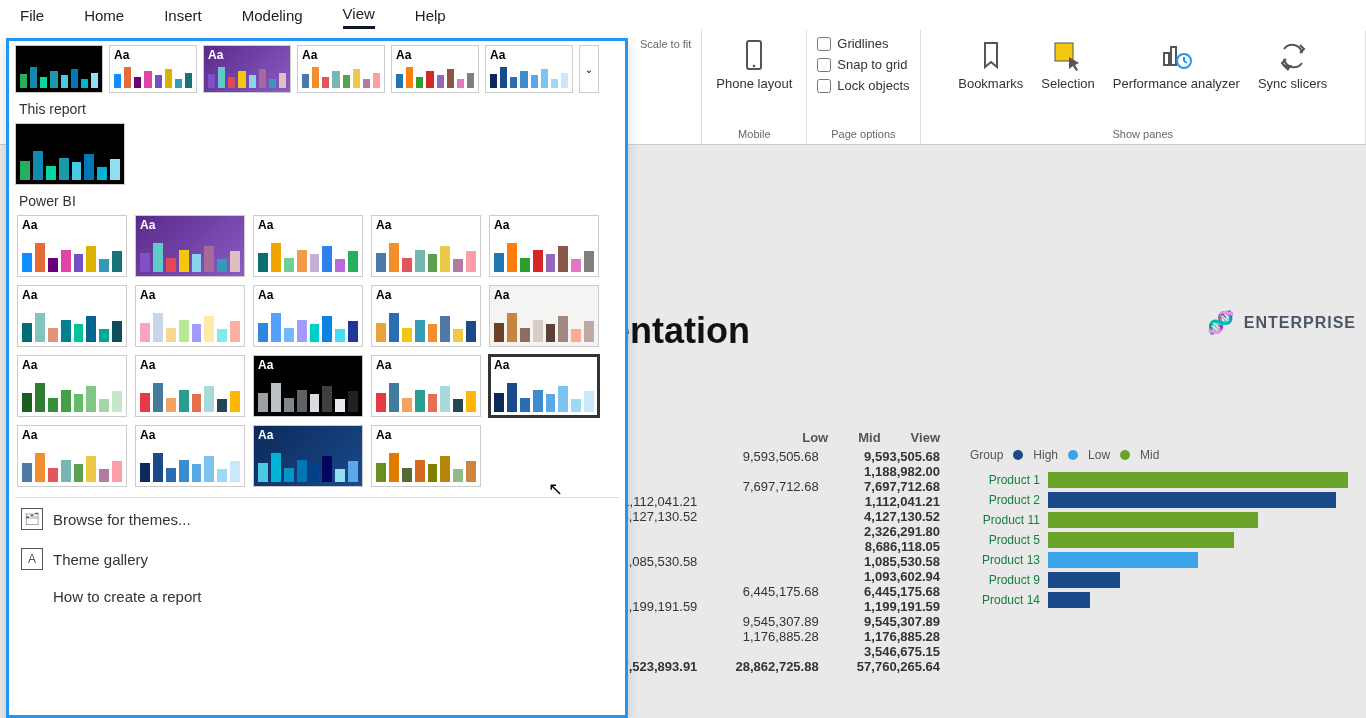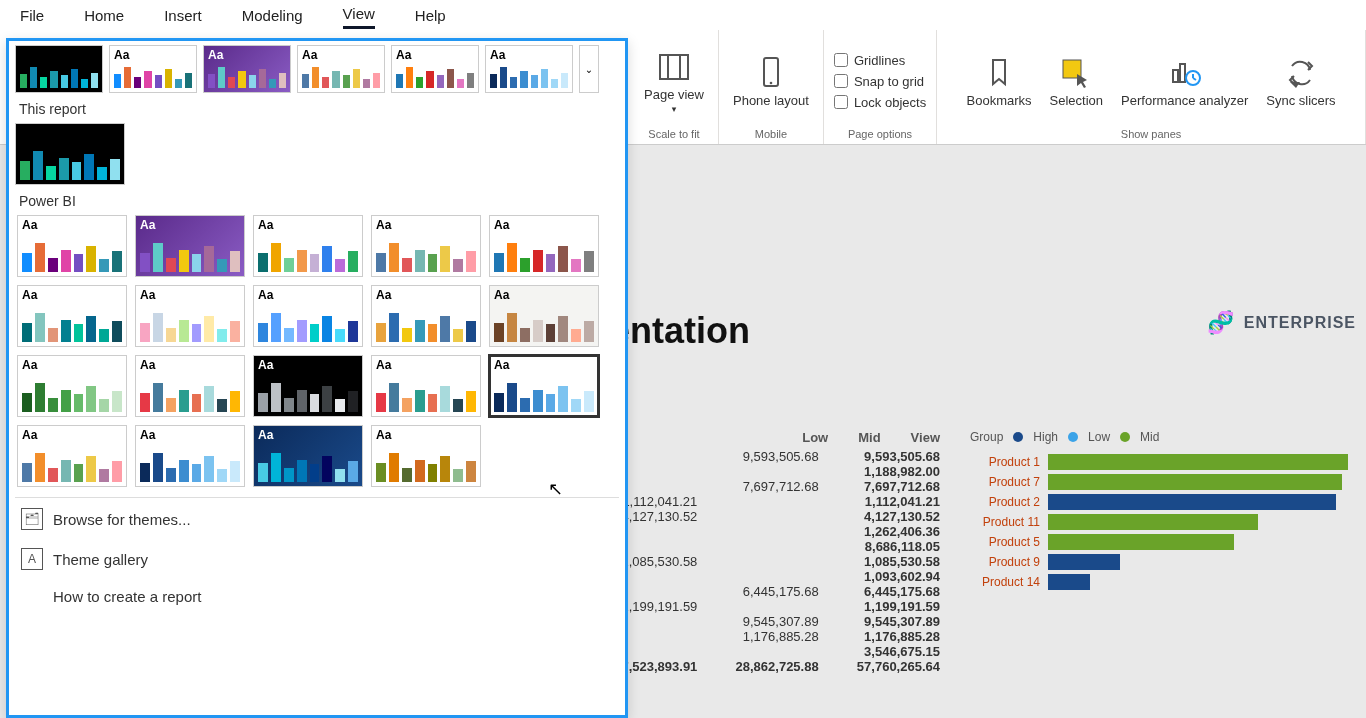--- a/index.html
+++ b/index.html
@@ -7,21 +7,21 @@
 
   
   .tabs { display: flex; align-items: center; height: 30px; padding: 0 20px; gap: 40px; font-size: 15px; color: #222; }
   .tab { padding: 4px 0; cursor: pointer; }
   .tab.active { border-bottom: 3px solid #0f172a; font-weight: 400; }
 
   
   .ribbon { display: flex; height: 115px; border-bottom: 1px solid #ccc; background: #fff; position: relative; }
   .ribbon-group { display: flex; flex-direction: column; align-items: center; justify-content: space-between; padding: 6px 10px 4px 10px; border-right: 1px solid #e1dfdd; }
   .ribbon-group-label { font-size: 11px; color: #666; margin-top: 2px; }
-  .ribbon-items { display: flex; gap: 10px; align-items: center; flex: 1; }
+  .ribbon-items { display: flex; gap: 10px; align-items: flex-start; flex: 1; }
   .ribbon-btn { display: flex; flex-direction: column; align-items: center; gap: 2px; font-size: 13px; color: #333; cursor: pointer; padding: 2px 4px; }
   .ribbon-ico { width: 36px; height: 36px; display: flex; align-items: center; justify-content: center; }
   .ribbon-checks { display: flex; flex-direction: column; gap: 6px; font-size: 13px; color: #333; }
   .ribbon-checks label { display: flex; align-items: center; gap: 6px; cursor: pointer; }
   .ribbon-checks input { width: 14px; height: 14px; }
 
   
   .theme-popup {
     position: absolute; left: 6px; top: 38px; width: 622px; height: 680px;
     border: 3px solid #2196f3; background: #fff; z-index: 50;
@@ -60,24 +60,24 @@
   
   .tbl { position:absolute; left:600px; top:430px; width:340px; font-size:13px; color:#333; }
   .tbl .hdr { display:flex; justify-content:flex-end; gap:30px; font-weight:600; color:#555; margin-bottom:4px; }
   .tbl .row { display:flex; justify-content:flex-end; gap:24px; }
   .tbl .row span { width:100px; text-align:right; }
   .tbl .row .bold { font-weight:700; }
 
   
   .barchart { position:absolute; left:970px; top:430px; width:380px; font-size:13px; color:#555; }
   .barchart .title { font-size:12px; color:#999; margin-bottom:8px; }
-  .legend { display:flex; gap:10px; align-items:center; font-size:12px; margin-bottom:10px; }
+  .legend { display:flex; gap:10px; align-items:center; font-size:12px; margin-bottom:10px;margin-top:18px; }
   .dot { width:10px; height:10px; border-radius:50%; display:inline-block; }
   .barrow { display:flex; align-items:center; gap:8px; margin-bottom:4px; }
-  .barrow .lbl { width:70px; text-align:right; font-size:12px; color:#c2410c; }
+  .barrow .lbl { width:70px; text-align:right; font-size:12px; color:#15803d; }
   .barrow .bar { height:16px; } .d-high{ background:#1a4a8a; } .d-low{ background:#3ba3e8; } .d-mid{ background:#6aa329; }
 
   
   .cursor { position:absolute; left:548px; top:478px; z-index:60; font-size:18px; color:#000; pointer-events:none; }
 </style>
 </head>
 <body>
 
 <div class="tabs">
   <div class="tab">File</div>
@@ -85,32 +85,20 @@
   <div class="tab">Insert</div>
   <div class="tab">Modeling</div>
   <div class="tab active">View</div>
   <div class="tab">Help</div>
 </div>
 
 <div class="ribbon">
   <div style="width:630px"></div>
 
   <div class="ribbon-group">
-    <div class="ribbon-items">
-      <div class="ribbon-btn">
-        <span class="ribbon-ico">
-          <svg width="36" height="36" viewBox="0 0 36 36">
-              <rect x="4" y="6" width="20" height="24" fill="none" stroke="#555" stroke-width="2"></rect>
-              <rect x="12" y="6" width="20" height="24" fill="none" stroke="#555" stroke-width="2"></rect>
-            </svg>
-        </span>
-        <span>Page view</span>
-        <span style="font-size:9px">▾</span>
-      </div>
-    </div>
     <div class="ribbon-group-label">Scale to fit</div>
   </div>
 
   <div class="ribbon-group">
     <div class="ribbon-items">
       <div class="ribbon-btn">
         <span class="ribbon-ico">
           <svg width="30" height="36" viewBox="0 0 30 36">
               <rect x="8" y="3" width="14" height="28" rx="2" fill="none" stroke="#555" stroke-width="2"></rect>
               <circle cx="15" cy="28" r="1.3" fill="#555"></circle>
@@ -224,21 +212,21 @@
         <span class="bold">1,112,041.21</span>
       </div>
       <div class="row">
         <span>4,127,130.52</span>
         <span></span>
         <span class="bold">4,127,130.52</span>
       </div>
       <div class="row">
         <span></span>
         <span></span>
-        <span class="bold">1,262,406.36</span>
+        <span class="bold">2,326,291.80</span>
       </div>
       <div class="row">
         <span></span>
         <span></span>
         <span class="bold">8,686,118.05</span>
       </div>
       <div class="row">
         <span>1,085,530.58</span>
         <span></span>
         <span class="bold">1,085,530.58</span>
@@ -290,34 +278,34 @@
       <span>Low</span>
     <span class="dot d-mid"></span>
       <span>Mid</span>
   </div>
   <div id="bar-body">
       <div class="barrow">
         <div class="lbl">Product 1</div>
         <div class="bar" style="width: 300px; background: rgb(106, 163, 41);"></div>
       </div>
       <div class="barrow">
-        <div class="lbl">Product 7</div>
-        <div class="bar" style="width: 294px; background: rgb(106, 163, 41);"></div>
-      </div>
-      <div class="barrow">
         <div class="lbl">Product 2</div>
         <div class="bar" style="width: 288px; background: rgb(26, 74, 138);"></div>
       </div>
       <div class="barrow">
         <div class="lbl">Product 11</div>
         <div class="bar" style="width: 210px; background: rgb(106, 163, 41);"></div>
       </div>
       <div class="barrow">
         <div class="lbl">Product 5</div>
         <div class="bar" style="width: 186px; background: rgb(106, 163, 41);"></div>
+      </div>
+      <div class="barrow">
+        <div class="lbl">Product 13</div>
+        <div class="bar" style="width: 150px; background: rgb(59, 163, 232);"></div>
       </div>
       <div class="barrow">
         <div class="lbl">Product 9</div>
         <div class="bar" style="width: 72px; background: rgb(26, 74, 138);"></div>
       </div>
       <div class="barrow">
         <div class="lbl">Product 14</div>
         <div class="bar" style="width: 42px; background: rgb(26, 74, 138);"></div>
       </div>
     </div>

